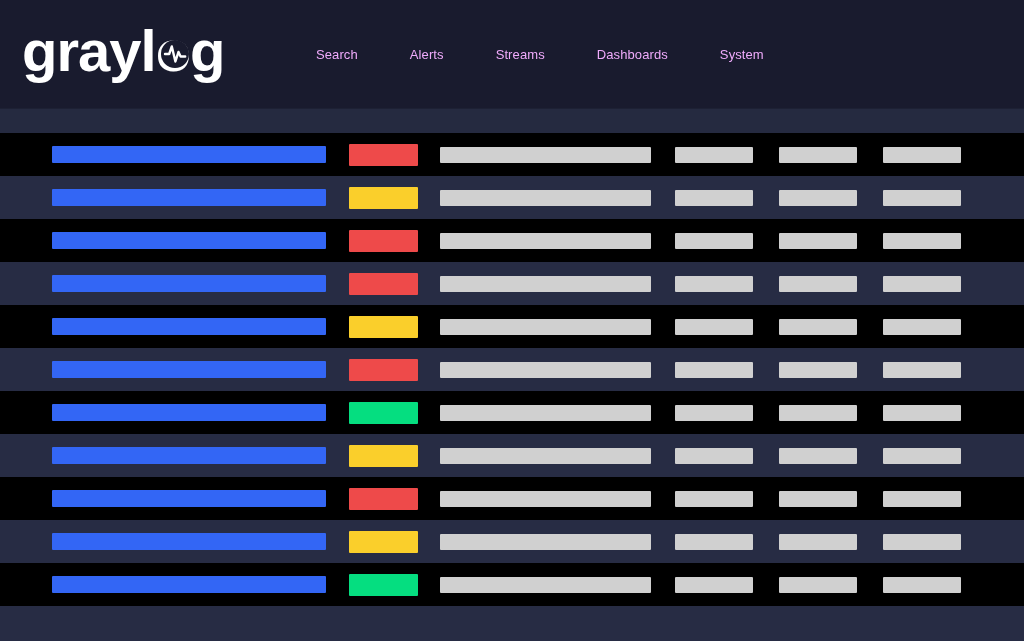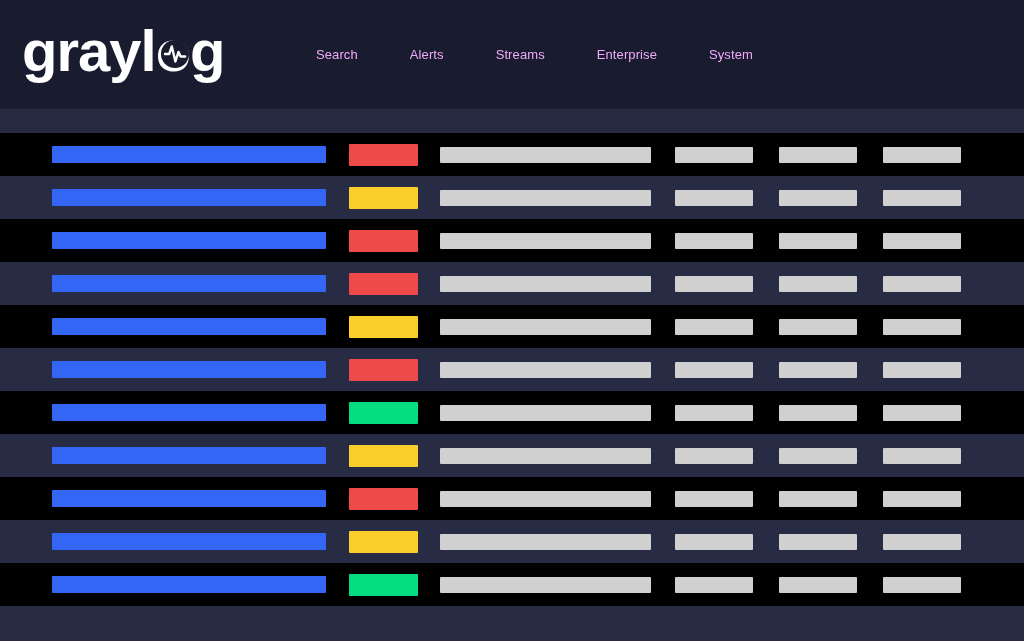--- a/index.html
+++ b/index.html
@@ -99,21 +99,21 @@
         <circle cx="153" cy="31" r="14" fill="#191b2e"></circle>
         <path d="M143 31 h4.2 l2.6 -7.5 l3.6 15 l3.1 -9.6 l2.1 4.6 h4.6" fill="none" stroke="#ffffff" stroke-width="2.4" stroke-linecap="round" stroke-linejoin="round"></path>
       </g>
     </svg>
   </div>
 
   <nav class="nav-links">
     <a class="nav-link">Search</a>
     <a class="nav-link">Alerts</a>
     <a class="nav-link">Streams</a>
-    <a class="nav-link">Enterprise</a>
+    <a class="nav-link">Dashboards</a>
     <a class="nav-link">System</a>
   </nav>
 
 </div>
 
 <div class="subheader"></div>
 
 <div class="table" id="skeleton-table">
     <div class="row dark">
       <div class="cell c-title">

